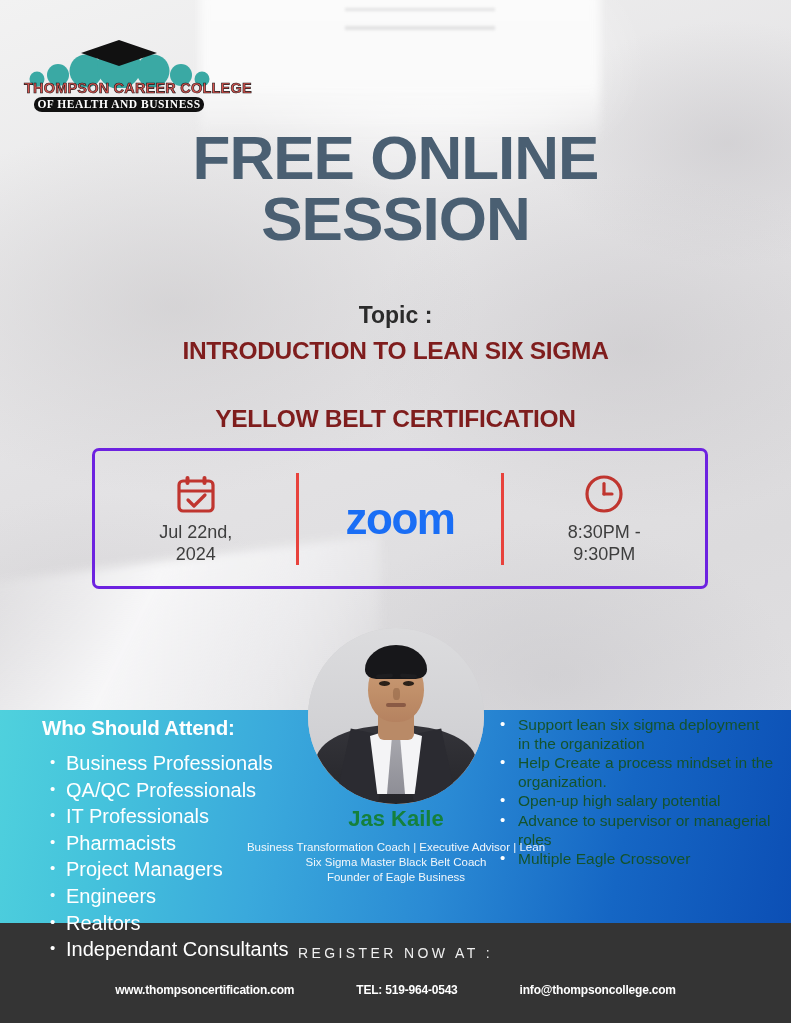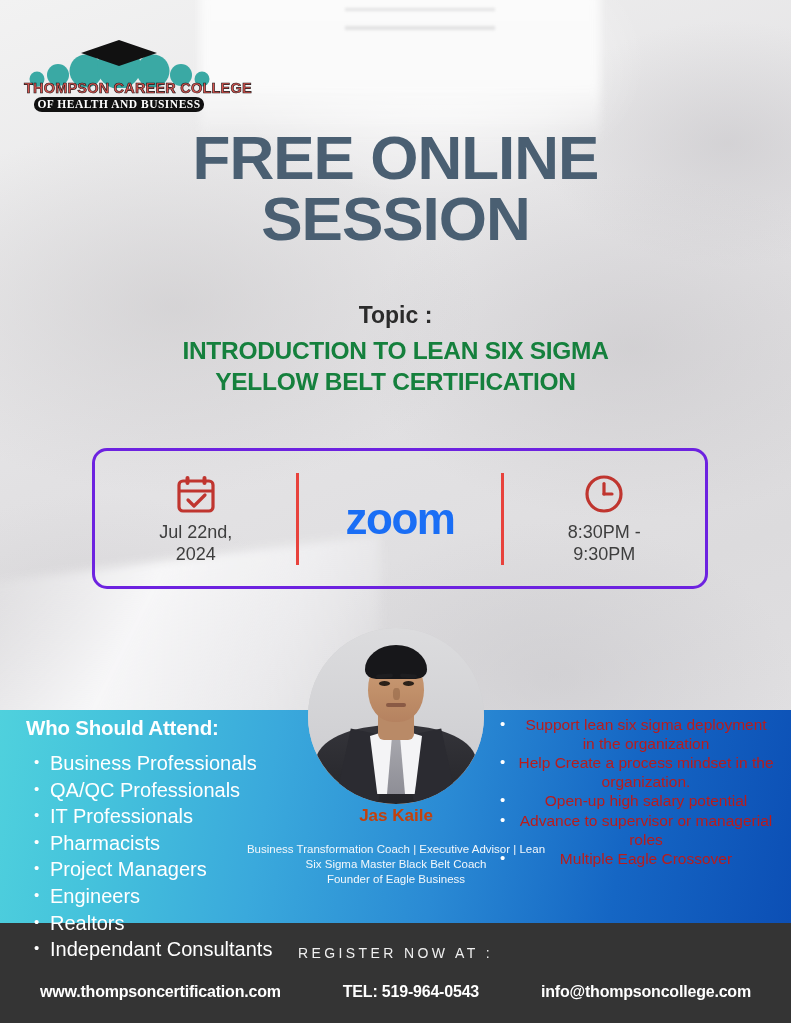--- a/index.html
+++ b/index.html
@@ -89,29 +89,29 @@
   #topic-label {
     position:absolute; left:0; top:302px; width:791px;
     text-align:center;
     font-weight:bold; font-size:23px; color:#2b2b2b;
   }
   #topic-title {
     position:absolute; left:0; top:336px; width:791px;
     text-align:center;
     font-weight:bold; font-size:24.5px; line-height:1.25em;
     letter-spacing:-0.3px;
-    color:#15803d;
-  }
-  #topic-title .t2 { display:block; }
+    color:#7f1d1d;
+  }
+  #topic-title .t2 { display:block;margin-top:37px; }
 
   
   #info-box {
     position:absolute; left:92px; top:448px; width:616px; height:141px;
     border:3px solid #6d22e0;
-    border-radius:15px;
+    border-radius:7px;
     display:flex; align-items:center;
     background:rgba(255,255,255,0.07);
   }
   .info-cell {
     flex:1 1 0; height:100%;
     display:flex; flex-direction:column;
     align-items:center; justify-content:center;
     gap:6px;
   }
   .info-cell .cap {
@@ -176,21 +176,21 @@
   .mouth { position:absolute; left:78px; top:75px; width:20px; height:4px; background:#8a5a45; border-radius:3px; }
   .nose { position:absolute; left:85px; top:60px; width:7px; height:12px; background:rgba(140,96,66,0.5); border-radius:40%; }
 
   
   #band {
     position:absolute; left:0; top:710px; width:791px; height:213px;
     background:linear-gradient(100deg,#4fd1dd 0%, #45c3dc 14%, #3aa9dc 34%, #2a8ad4 56%, #1566c4 78%, #0c4fb5 100%);
     z-index:2;
   }
   #band-left {
-    position:absolute; left:26px; top:716px; width:290px; z-index:4;
+    position:absolute; left:42px; top:716px; width:290px; z-index:4;
   }
   #band-right {
     position:absolute; left:492px; top:716px; width:282px; z-index:4;
   }
   .band-h {
     font-family:"Liberation Sans", sans-serif;
     font-weight:bold; font-size:20.5px; color:#ffffff;
     letter-spacing:-0.2px;
   }
   #band-left .band-h { text-align:left; margin-bottom:10px; }
@@ -198,34 +198,34 @@
   ul.band-list { list-style:none; }
   #band-left ul.band-list li {
     position:relative; padding-left:24px;
     font-size:20px; line-height:1.33em; color:#fff;
   }
   #band-left ul.band-list li::before {
     content:"•"; position:absolute; left:8px; top:-1px; font-size:15px; color:#fff;
   }
   #band-right ul.band-list li {
     position:relative; padding-left:26px;
-    font-size:15.5px; line-height:1.2em; color:#b91c1c;
-    text-align:center; margin-bottom:1px;
+    font-size:15.5px; line-height:1.2em; color:#14532d;
+    text-align:left; margin-bottom:1px;
   }
   #band-right ul.band-list li::before {
     content:"•"; position:absolute; left:8px; top:-1px; font-size:15px; color:#fff;
   }
 
   
   #speaker {
     position:absolute; left:246px; top:806px; width:300px; z-index:6;
     text-align:center;
   }
   #speaker .sp-name {
-    font-weight:bold; font-size:17px; color:#c2410c; margin-bottom:16px;
+    font-weight:bold; font-size:22px; color:#15803d; margin-bottom:8px;
   }
   #speaker .sp-role {
     font-size:11.5px; line-height:1.32em; color:#f2f7fb;
   }
   #speaker .sp-founder {
     font-size:11.5px; line-height:1.32em; color:#f2f7fb;
   }
 
   
   #footer {
@@ -235,21 +235,21 @@
   #footer .reg {
     text-align:center; color:#f0f0f0;
     font-size:14px; letter-spacing:3.4px; font-weight:500;
     margin-top:22px;
   }
   #footer .row {
     display:flex; justify-content:center; align-items:center;
     gap:62px; margin-top:22px;
   }
   #footer .row span {
-    color:#ffffff; font-size:16px; font-weight:bold; letter-spacing:-0.2px;
+    color:#ffffff; font-size:12px; font-weight:bold; letter-spacing:-0.2px;
   }
 </style>
 </head>
 <body>
 
 <div id="poster">
 
   <div class="bg-base"></div>
   <div class="bg-top-white"></div>
   <div class="bg-slip"></div>

